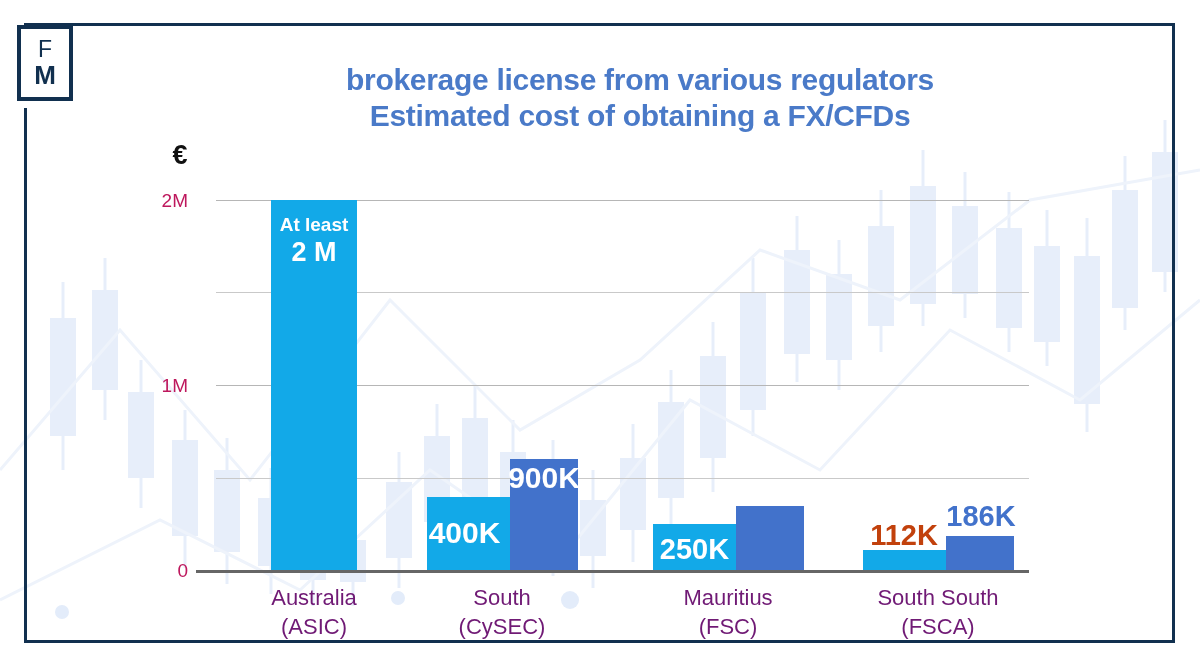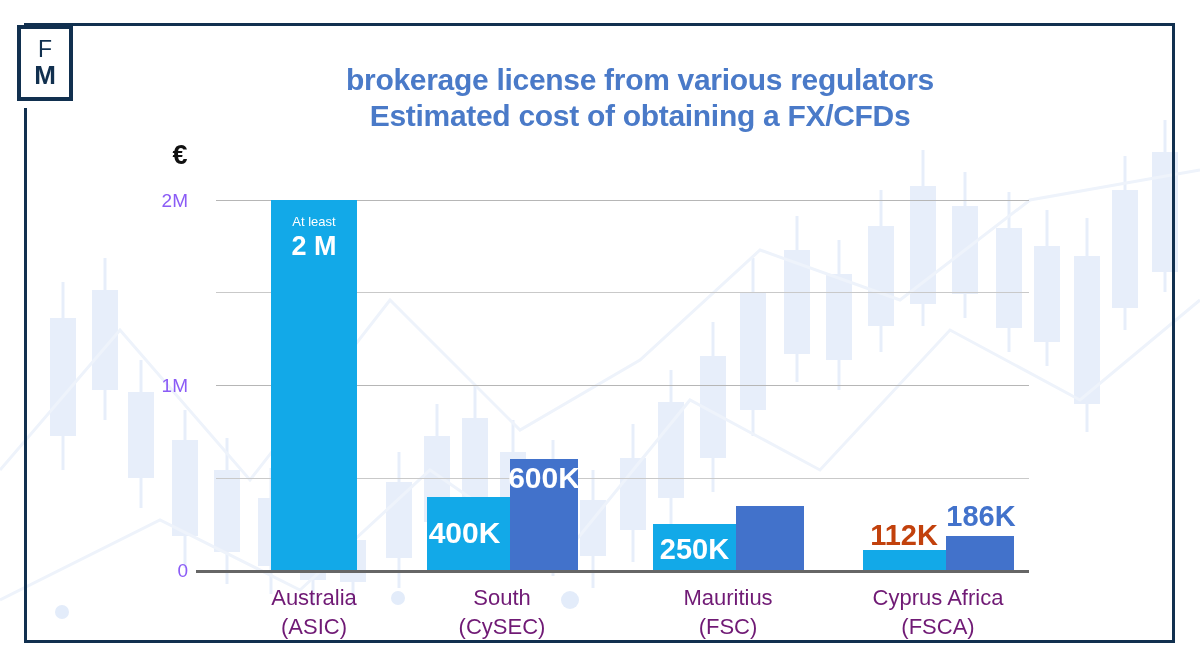--- a/index.html
+++ b/index.html
@@ -119,21 +119,21 @@
     height: 3px;
     background: #666666;
     top: 570px;
   }
 
   .ytick {
     position: absolute;
     right: 0;
     width: 60px;
     text-align: right;
-    color: #8b5cf6;
+    color: #be185d;
     font-size: 19px;
     font-family: "Liberation Sans", sans-serif;
     font-weight: 400;
   }
 
   #currency-symbol {
     position: absolute;
     left: 150px; top: 140px;
     width: 60px;
     text-align: center;
@@ -181,22 +181,22 @@
     position: absolute;
     left: 271px;
     top: 215px;
     width: 86px;
     text-align: center;
     color: #ffffff;
     line-height: 1.05;
   }
   #first-bar-label .small {
     display: block;
-    font-size: 13px;
-    font-weight: 400;
+    font-size: 19px;
+    font-weight: 700;
     font-family: "Liberation Sans", sans-serif;
   }
   #first-bar-label .big {
     display: block;
     font-size: 27px;
     font-weight: 700;
     font-family: "Liberation Sans", sans-serif;
     margin-top: 3px;
   }
 
@@ -332,38 +332,38 @@
     </div>
 
     <div id="axis-baseline"></div>
 
     <div id="first-bar-label">
       <span class="small">At least</span>
       <span class="big">2 M</span>
     </div>
 
     <div class="bar-label-inside" style="left:427px; top:516px; width:75px; font-size:30px;">400K</div>
-    <div class="bar-label-inside" style="left:498px; top:461px; width:92px; font-size:30px;">600K</div>
+    <div class="bar-label-inside" style="left:498px; top:461px; width:92px; font-size:30px;">900K</div>
 
     <div class="bar-label-inside" style="left:653px; top:533px; width:83px; font-size:29px;">250K</div>
 
     <div class="bar-label-outside light-txt" style="left:846px; top:519px; width:116px; font-size:29px;">112K</div>
     <div class="bar-label-outside dark-txt" style="left:923px; top:500px; width:116px; font-size:29px;">186K</div>
 
     <div class="cat-label" style="left:244px; width:140px;">
       <span>Australia</span>
       <span class="l2">(ASIC)</span>
     </div>
     <div class="cat-label" style="left:432px; width:140px;">
       <span>South</span>
       <span class="l2">(CySEC)</span>
     </div>
     <div class="cat-label" style="left:658px; width:140px;">
       <span>Mauritius</span>
       <span class="l2">(FSC)</span>
     </div>
     <div class="cat-label" style="left:868px; width:140px;">
-      <span>Cyprus Africa</span>
+      <span>South South</span>
       <span class="l2">(FSCA)</span>
     </div>
 
   </div>
 </div>
 
 </body></html>

